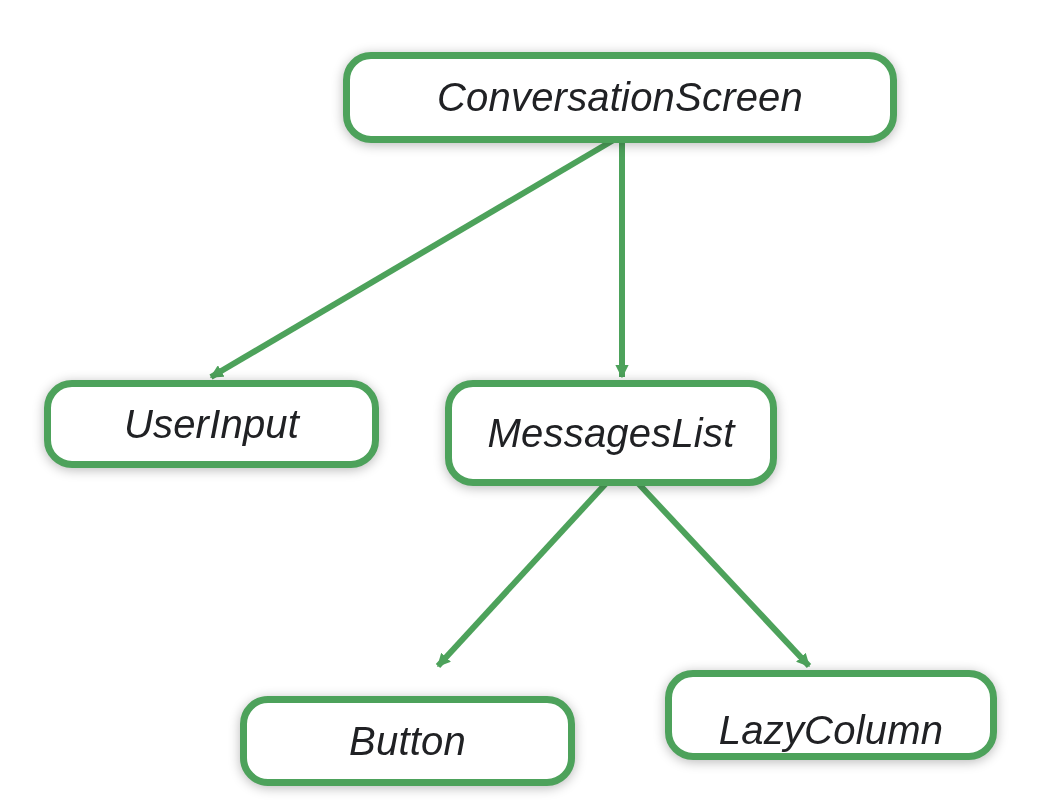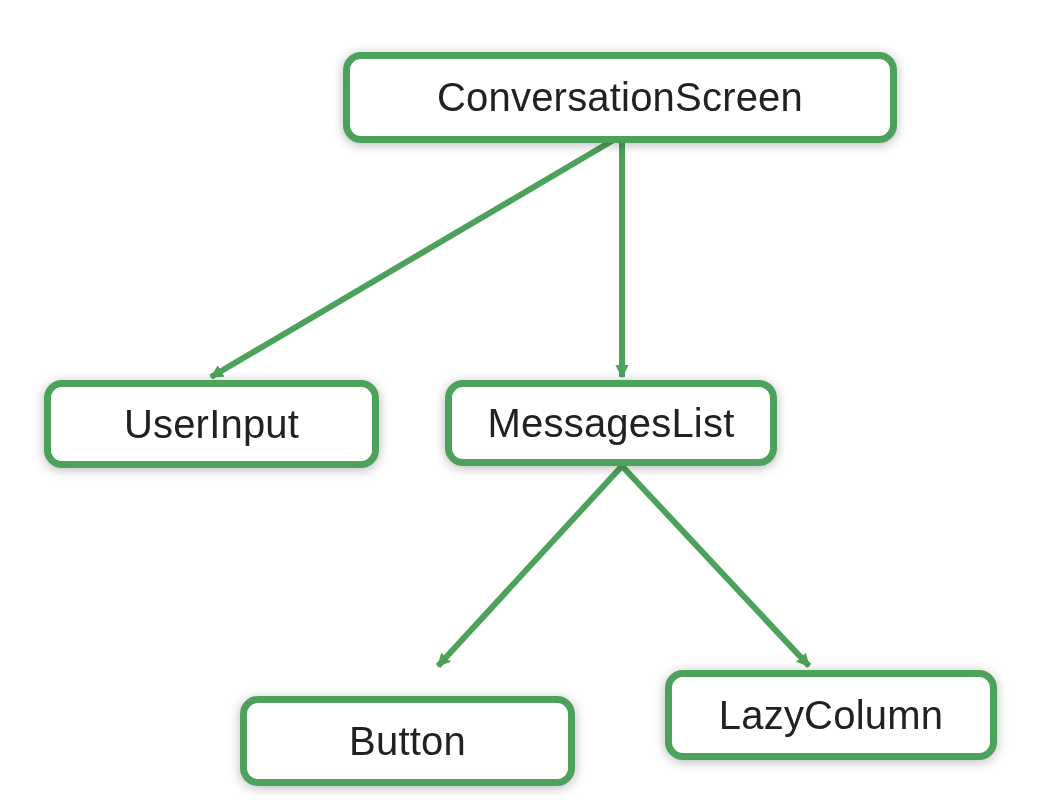--- a/index.html
+++ b/index.html
@@ -24,35 +24,36 @@
   .edges line {
     stroke: #4DA25B;
     stroke-width: 6;
   }
   .node {
     position: absolute;
     z-index: 2;
     box-sizing: border-box;
     background: #ffffff;
     border: 7px solid #4DA25B;
-    border-radius: 18px;
+    border-radius: 28px;
     box-shadow: 0 2px 12px rgba(0,0,0,0.28);
     display: flex;
     align-items: center;
     justify-content: center;
     color: #202124;
     font-size: 40px;
     letter-spacing: 0.2px;
     white-space: nowrap;
+    font-style: italic;
   }
   .node-conversation-screen { left: 343px; top: 52px;  width: 554px; height: 91px; }
   .node-user-input          { left: 44px;  top: 380px; width: 335px; height: 88px; }
-  .node-messages-list       { left: 445px; top: 380px; width: 332px; height: 86px; }
+  .node-messages-list       { left: 445px; top: 380px; width: 332px; height: 106px; }
   .node-button              { left: 240px; top: 670px; width: 335px; height: 90px; margin-top: 26px; }
-  .node-lazy-column         { left: 665px; top: 670px; width: 332px; height: 90px; }
+  .node-lazy-column         { left: 665px; top: 670px; width: 332px; height: 90px; align-items: flex-end; }
 </style>
 </head>
 <body>
 
 <div class="canvas">
 
   <svg class="edges" width="1040" height="802" viewBox="0 0 1040 802">
     <defs>
       <marker id="arrowhead" viewBox="0 0 10 10" refX="9" refY="5" markerWidth="2.2" markerHeight="2.2" orient="auto">
         <path d="M0,0 L10,5 L0,10 Z" fill="#4DA25B"></path>

